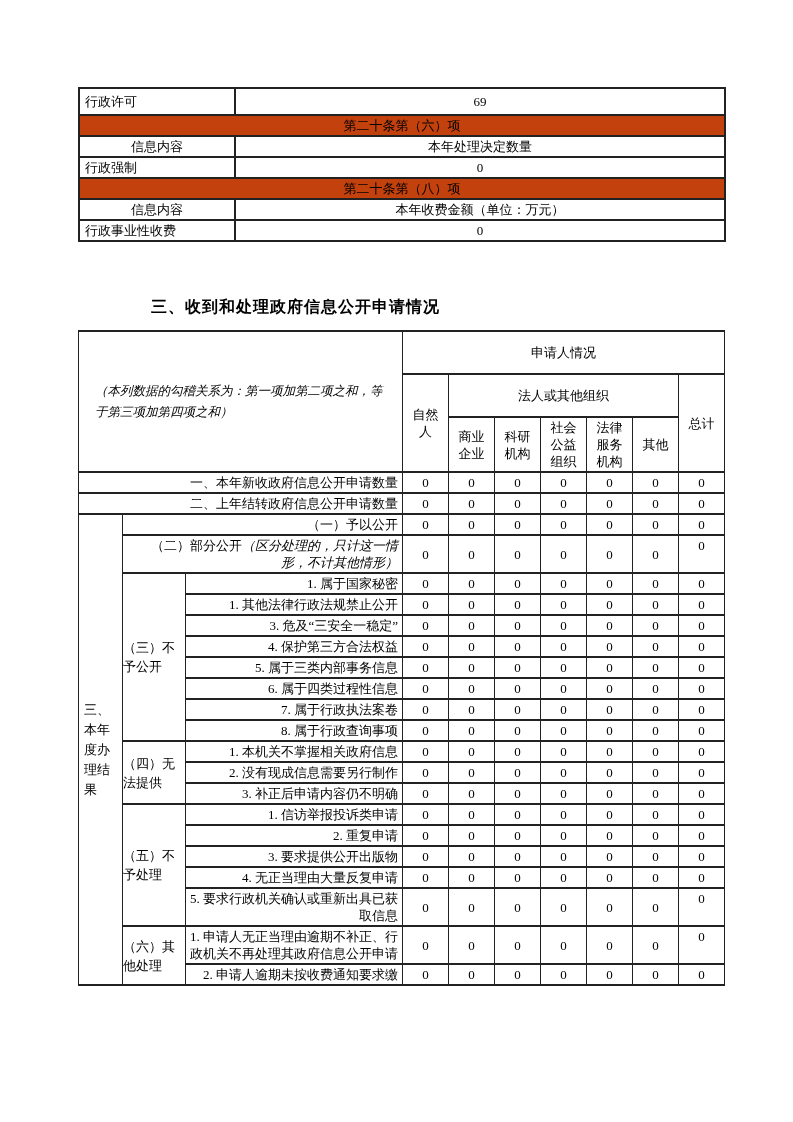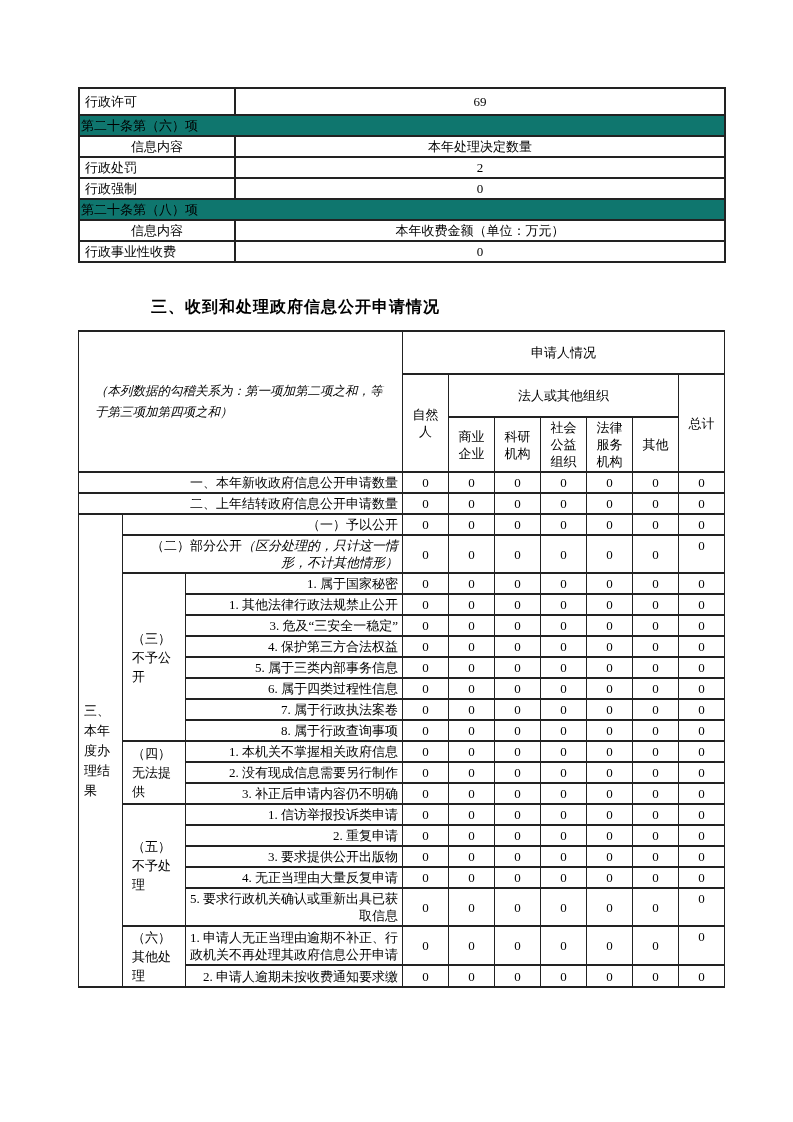--- a/index.html
+++ b/index.html
@@ -21,22 +21,22 @@
 
   
   .t1 {
     position: absolute; left: 78px; top: 87px;
     width: 646px;
   }
   .t1 td { font-size: 13px; line-height: 17px; }
   .t1 .lbl { text-align: left; padding: 1px 5px; }
   .t1 .val { text-align: center; margin-top: 16px; }
   .t1 tr.section td {
-    background: #0f766e;
-    text-align: left;
+    background: #c2410c;
+    text-align: center;
   }
   .t1 tr.subhdr td { text-align: center; }
   .rh30 { height: 27px; }
   .rh24 { height: 21px; }
 
   
   .title {
     position: absolute; left: 151px; top: 292px;
     font-family: "Liberation Sans", "DejaVu Sans", sans-serif;
     font-weight: 700;
@@ -63,21 +63,21 @@
     font-style: italic;
     font-size: 12.5px;
     text-align: left;
     padding: 4px 16px;
     line-height: 21px;
   }
   .t2 .lab { text-align: right; padding: 1px 4px; }
   .t2 .lab .rmk { font-style: italic; }
   .t2 .grp {
     text-align: left;
-    padding: 1px 9px;
+    padding: 1px 0;
     word-break: break-all;
     line-height: 19px;
   }
   .t2 .g1 {
     text-align: left;
     padding: 17px 5px;
     word-break: break-all;
     line-height: 20px;
   }
   .t2 .num { text-align: center; }
@@ -105,24 +105,20 @@
       <td class="val">69</td>
     </tr>
     <tr class="section rh24">
       <td colspan="2">第二十条第（六）项</td>
     </tr>
     <tr class="subhdr rh24">
       <td>信息内容</td>
       <td class="val">本年处理决定数量</td>
     </tr>
     <tr class="rh24">
-      <td class="lbl">行政处罚</td>
-      <td class="val">2</td>
-    </tr>
-    <tr class="rh24">
       <td class="lbl">行政强制</td>
       <td class="val">0</td>
     </tr>
     <tr class="section rh24">
       <td colspan="2">第二十条第（八）项</td>
     </tr>
     <tr class="subhdr rh24">
       <td>信息内容</td>
       <td class="val">本年收费金额（单位：万元）</td>
     </tr>

